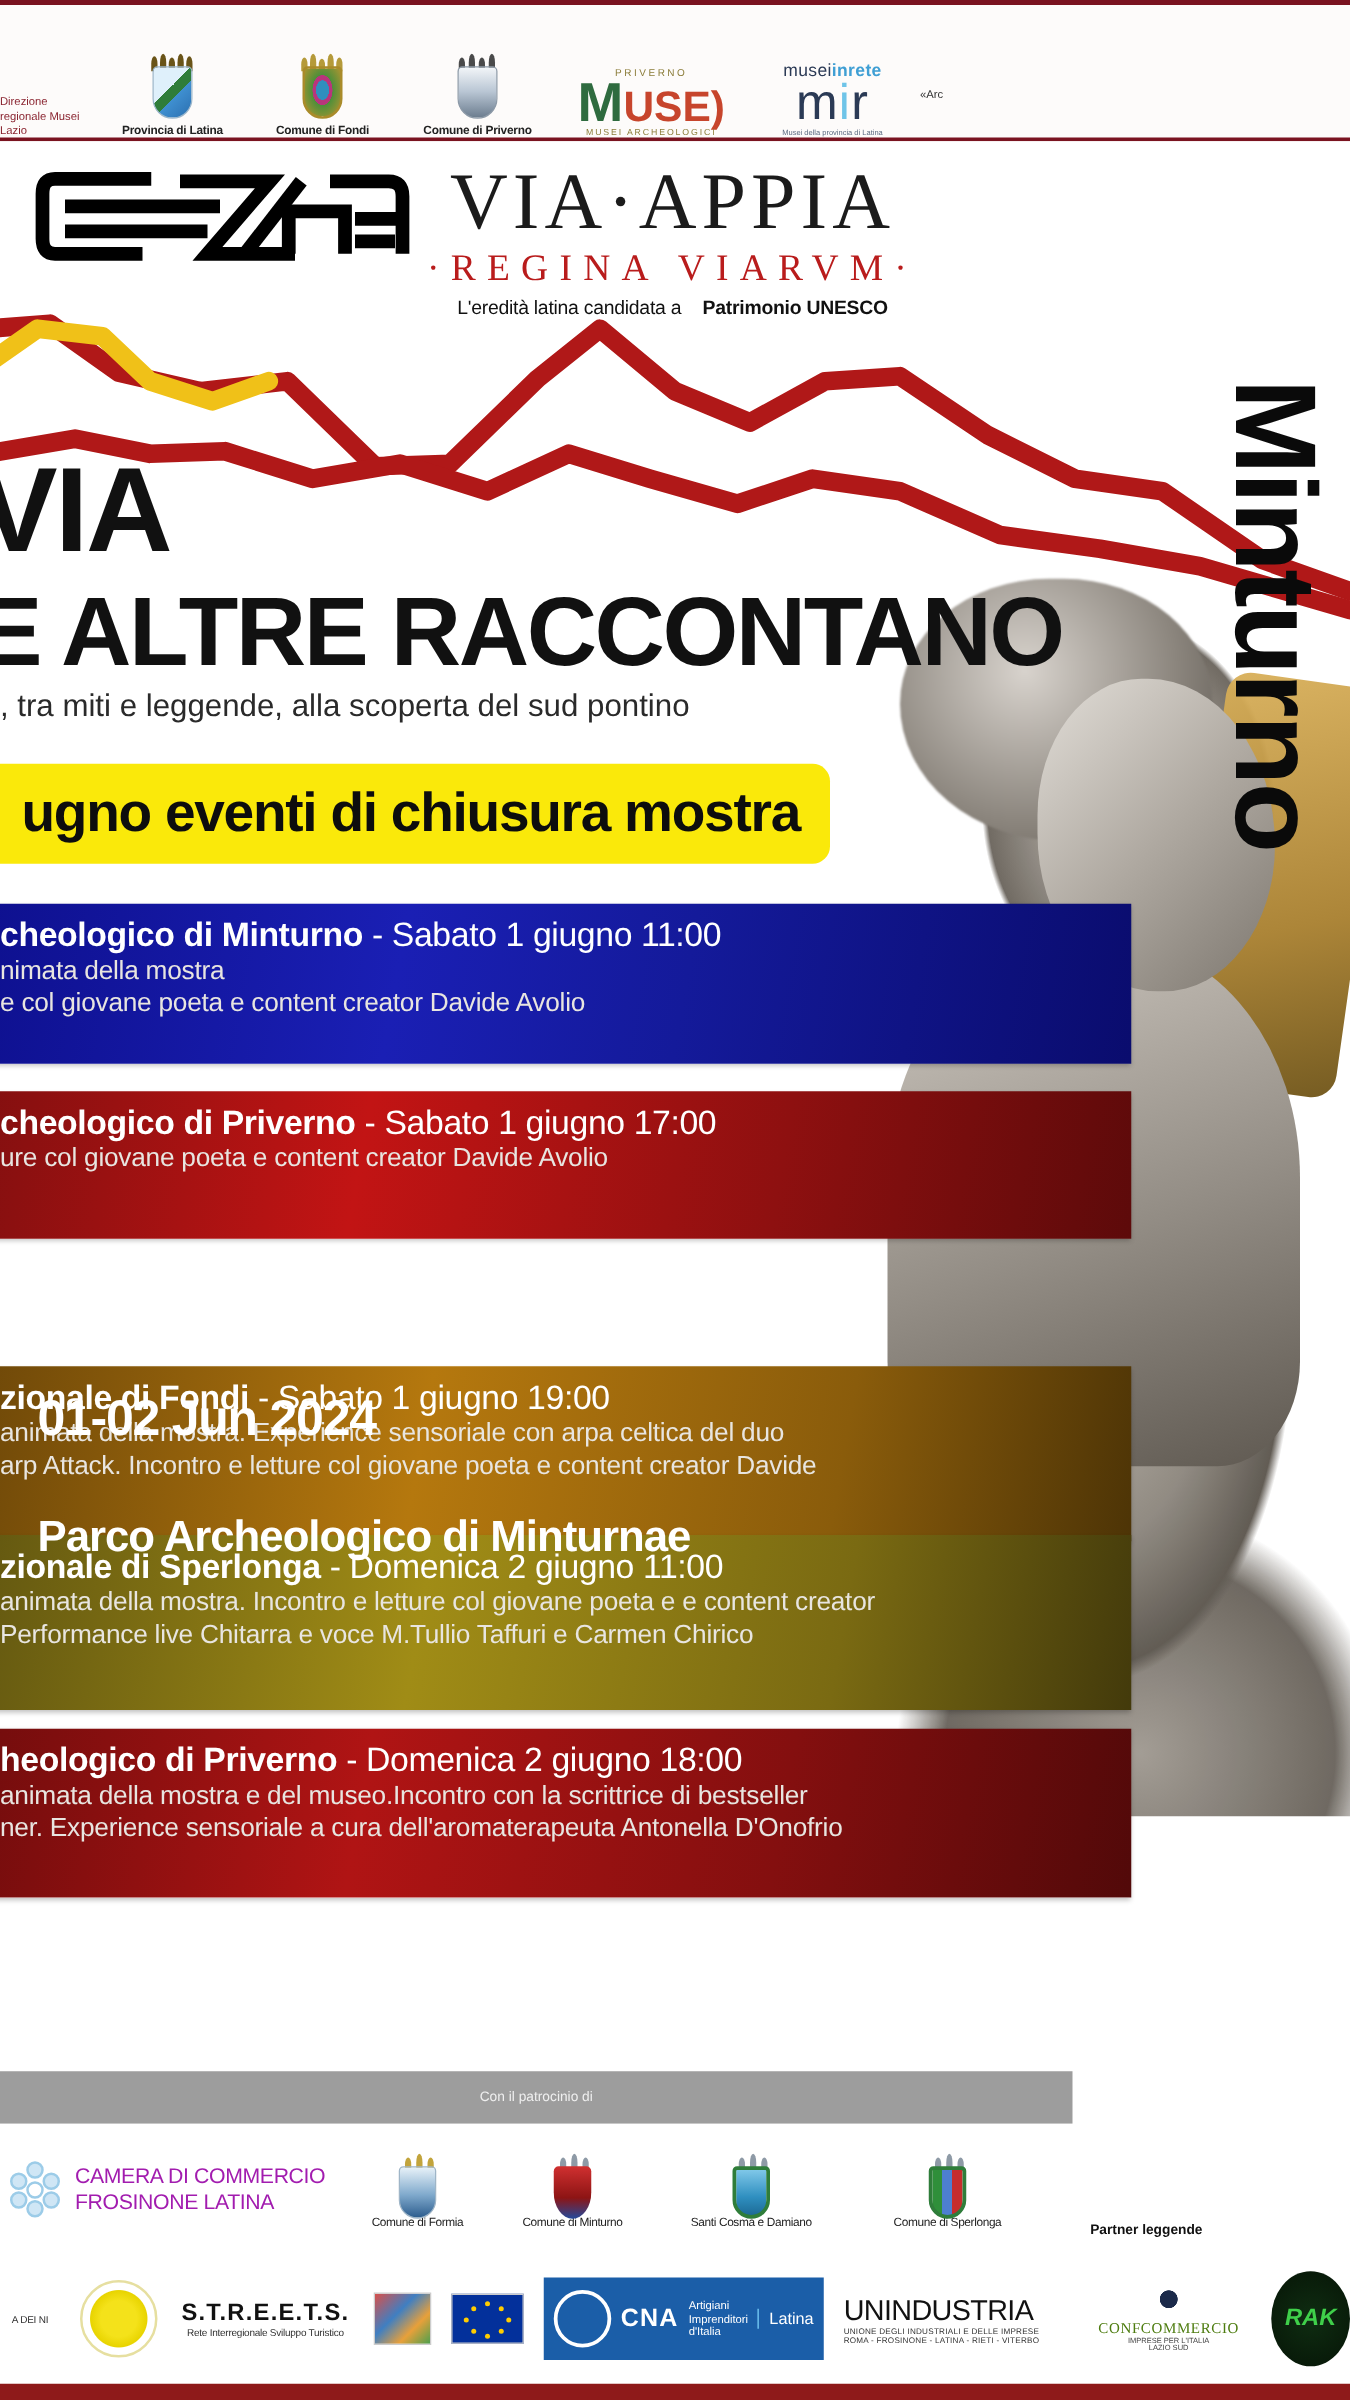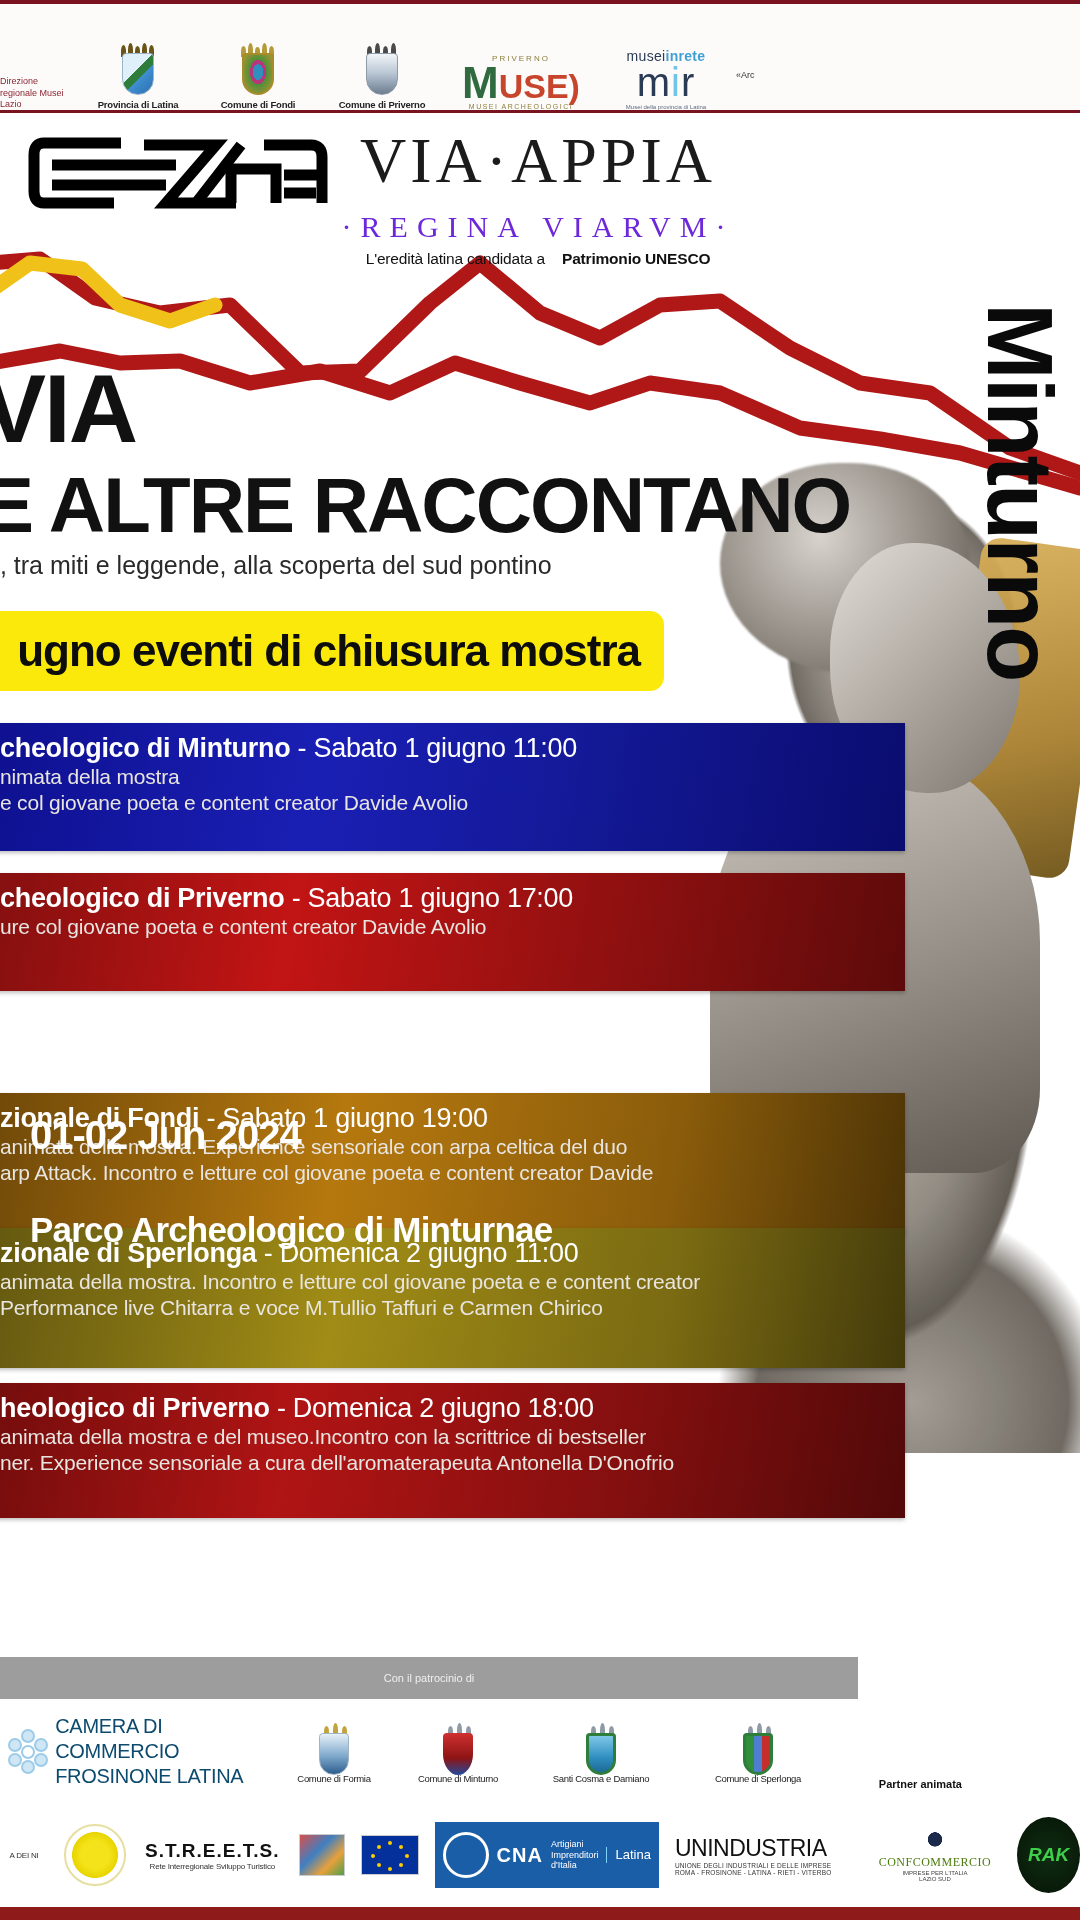--- a/index.html
+++ b/index.html
@@ -52,21 +52,21 @@
 
   
   .poster{
     position:absolute; left:0; top:113px; width:1080px; height:1690px;
     background:#ffffff; overflow:hidden;
   }
 
   
   .appia{ position:absolute; left:278px; top:18px; width:520px; text-align:center; }
   .appia-1{ font-family:"Liberation Serif", serif; font-size:64px; letter-spacing:4px; color:#1b1b1b; line-height:.95;}
-  .appia-2{ font-family:"Liberation Serif", serif; font-size:30px; letter-spacing:9px; color:#6d28d9; margin-top:18px;}
+  .appia-2{ font-family:"Liberation Serif", serif; font-size:30px; letter-spacing:9px; color:#b91c1c; margin-top:6px;}
   .appia-3{ font-size:15.5px; color:#111; margin-top:6px; letter-spacing:-.2px;}
   .appia-3 b{ font-weight:bold;padding-left:13px; }
 
   
   .ezine{
     position:absolute; left:26px; top:22px; width:310px; height:75px;
     z-index:40;
   }
 
   
@@ -155,21 +155,21 @@
   }
   .sponsors2{
     position:absolute; left:0; top:1803px; width:1080px; height:104px;
     background:#fff; display:flex; align-items:center; padding-left:0px; gap:16px; overflow:hidden;
   }
   .bottom-bar{ position:absolute; left:0; top:1907px; width:1080px; height:13px; background:#8e1a1a;}
 
   .cam{ display:flex; align-items:center; gap:10px; width:260px;}
   .cam-fl{ width:44px; height:44px; position:relative;}
   .cam-fl i{ position:absolute; width:14px;height:14px;border-radius:50%;background:#cfe6f5;border:2px solid #9ccce8;}
-  .cam-txt{ font-size:20px; color:#0c4a6e; line-height:1.25; letter-spacing:-.3px;}
+  .cam-txt{ font-size:17px; color:#a21caf; line-height:1.25; letter-spacing:-.3px;}
 
   .infmare{ display:flex; align-items:center; gap:10px; width:270px;}
   .inf-word{ font-size:38px; color:#1560a8; font-weight:bold; letter-spacing:-1px; line-height:1;}
   .inf-word i{ color:#fff; background:#1560a8; font-style:italic; padding:0 1px;}
   .inf-small{ font-size:5.5px; color:#6a7b8c; letter-spacing:.5px;}
   .inf-divider{ width:1px; height:44px; background:#bcd3e4;}
 
   .com{ width:112px; text-align:center;}
   .com .crest{ width:40px; height:52px;}
   .com-cap{ font-size:9.5px; color:#222; letter-spacing:-.3px;}
@@ -424,21 +424,21 @@
           <i style="left:4px;height:11px;background:#8e9aa6;"></i>
           <i style="left:13px;height:14px;background:#8e9aa6;"></i>
           <i style="left:22px;height:11px;background:#8e9aa6;"></i>
         </div>
       <div class="crest-body" style="left:5px;width:30px;background:linear-gradient(90deg,#2f8f3a 0%,#2f8f3a 33%,#4d7fd0 33%,#4d7fd0 66%,#c62d2d 66%);border:3px solid #2f7d3a;"></div>
     </div>
     <div class="com-cap">Comune di Sperlonga</div>
   </div>
 </div>
 
-<div class="partner-cap">Partner animata</div>
+<div class="partner-cap">Partner leggende</div>
 
 <div class="sponsors2">
 
   <div class="slog" style="width:58px;">
     <div class="slog-cap">A DEI NI</div>
   </div>
 
   <div class="slog">
     <div class="sun"></div>
   </div>

